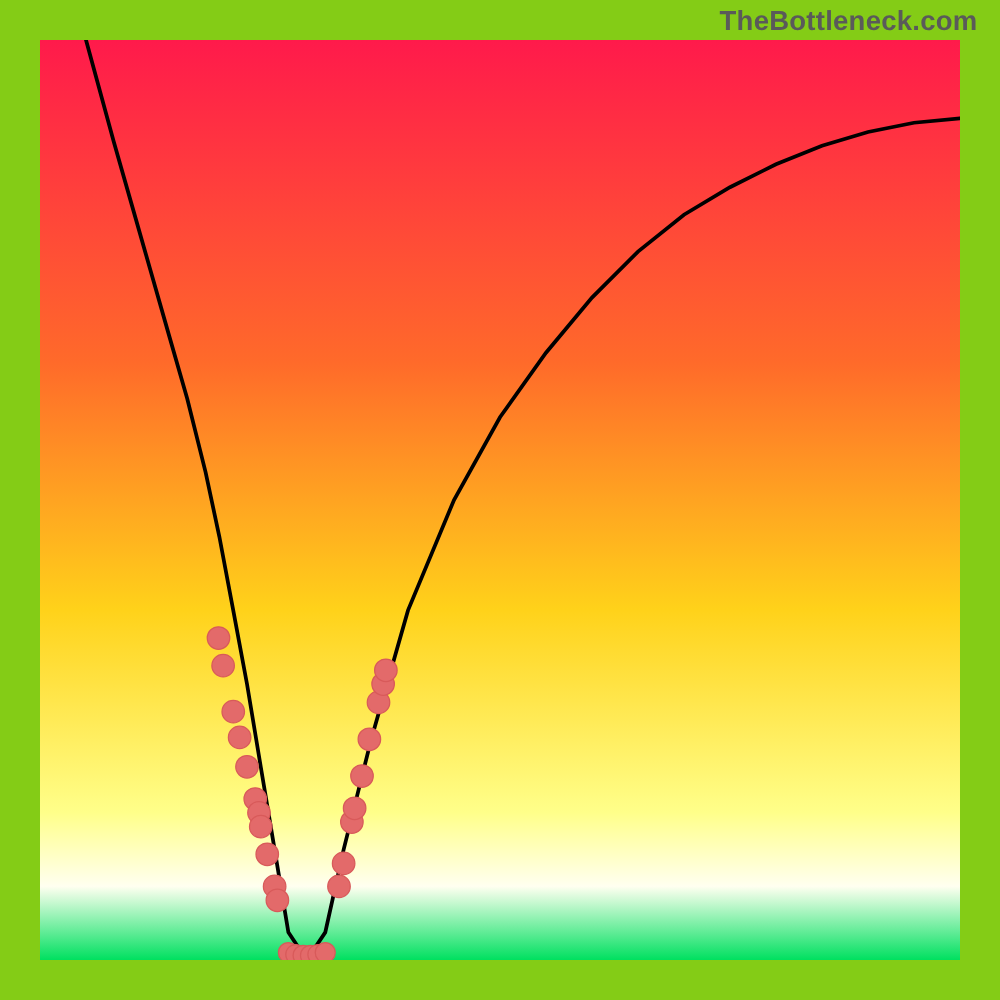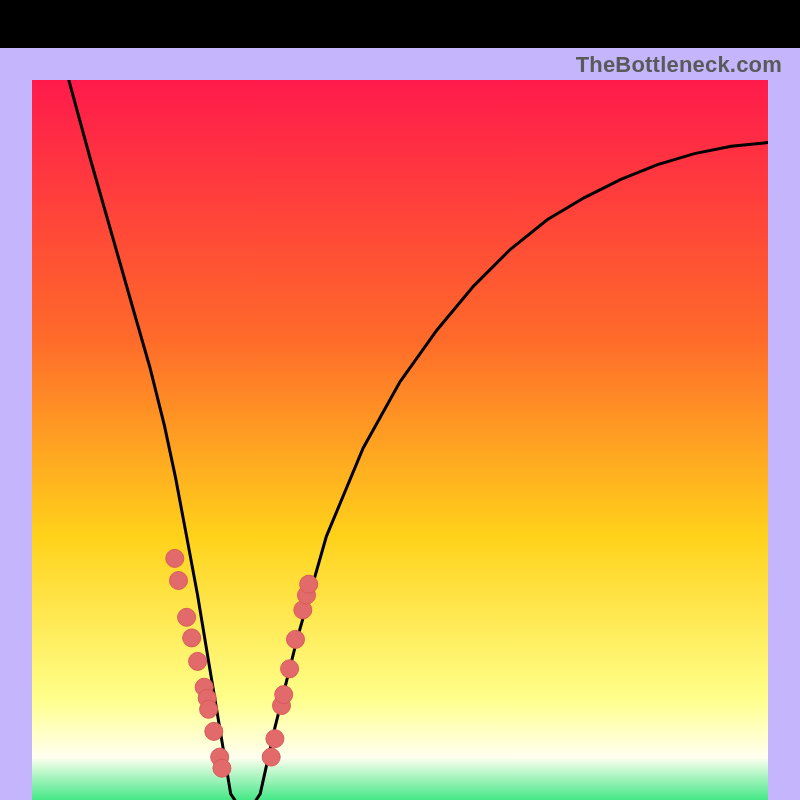--- a/index.html
+++ b/index.html
@@ -6,22 +6,21 @@
     margin: 0;
     padding: 0;
     width: 800px;
     height: 800px;
     background: #000;
     overflow: hidden;
   }
   .frame {
     position: absolute;
     inset: 0;
-    background: #c4b5fd;
-    margin-top: 48px;
+    background: #84cc16;
   }
   .plot {
     position: absolute;
     left: 32px;
     top: 32px;
     width: 736px;
     height: 736px;
     overflow: hidden;
   }
   .watermark {

